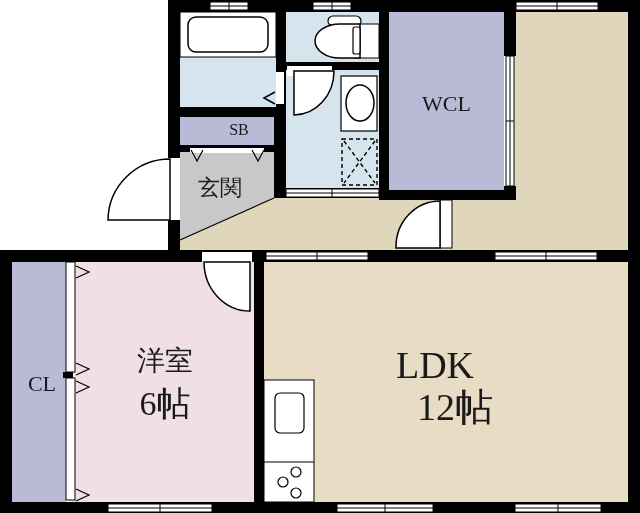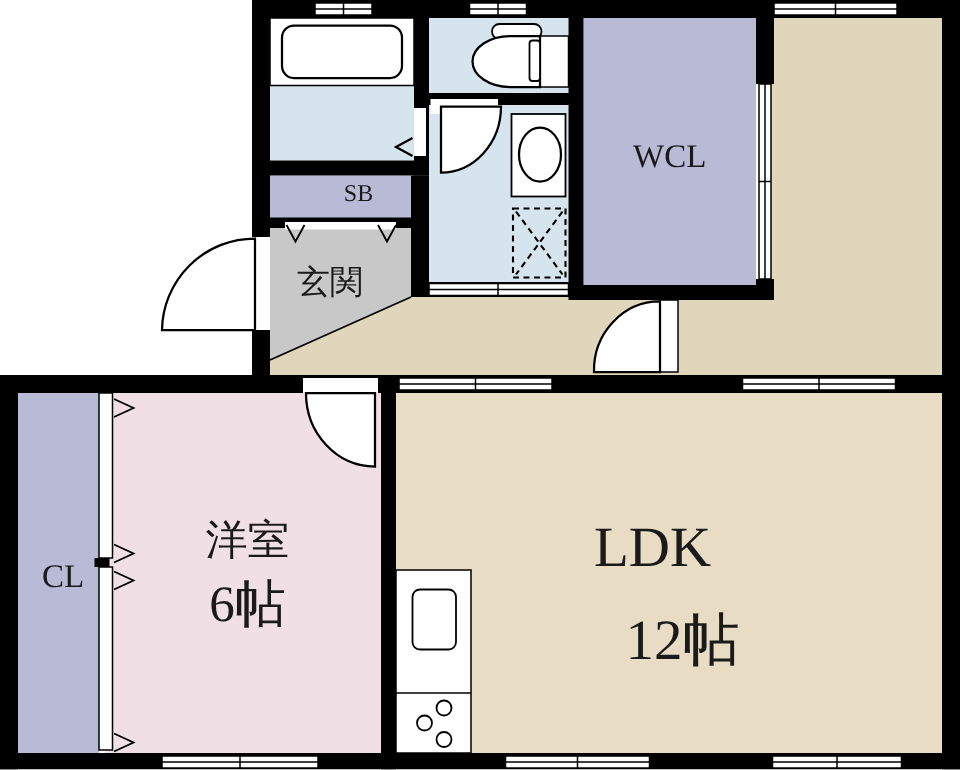--- a/index.html
+++ b/index.html
@@ -214,13 +214,13 @@
   </g>
 </svg>
 
 <div class="lbl lbl-small" style="left:389px; top:92px; width:115px;">WCL</div>
 <div class="lbl lbl-tiny" style="left:180px; top:122px; width:118px;">SB</div>
 <div class="lbl lbl-small" style="left:180px; top:176px; width:80px;">玄関</div>
 <div class="lbl lbl-small" style="left:12px; top:372px; width:60px;">CL</div>
 <div class="lbl lbl-room" style="left:100px; top:346px; width:130px; font-size:28px;">洋室</div>
 <div class="lbl lbl-room" style="left:100px; top:386px; width:130px; font-size:34px;">6帖</div>
 <div class="lbl lbl-room" style="left:360px; top:346px; width:150px;">LDK</div>
-<div class="lbl lbl-room" style="left:380px; top:388px; width:150px;margin-top:20px;">12帖</div>
+<div class="lbl lbl-room" style="left:380px; top:388px; width:150px;">12帖</div>
 
 </body></html>

